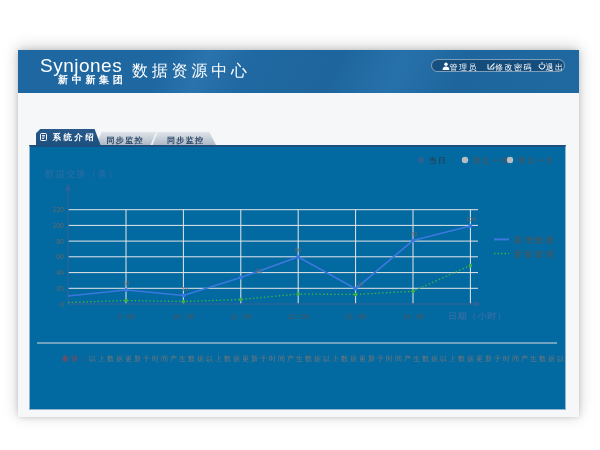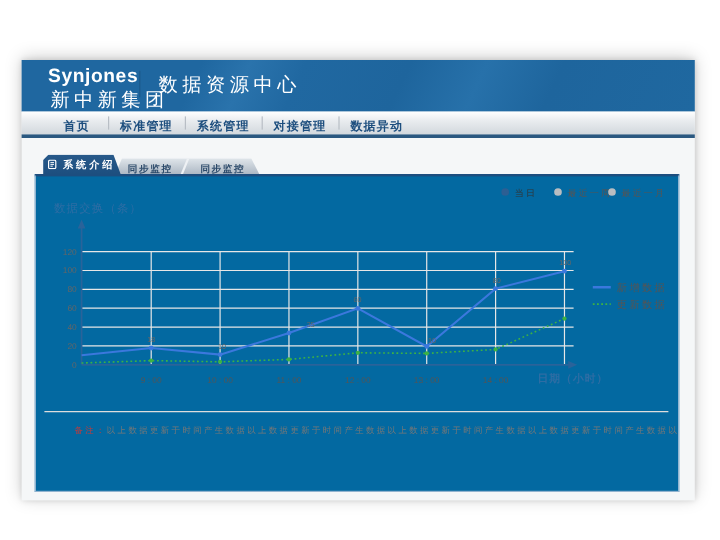--- a/index.html
+++ b/index.html
@@ -3,24 +3,24 @@
 <meta charset="utf-8">
 <style>
   * { margin:0; padding:0; box-sizing:border-box; }
   html,body { width:600px; height:450px; background:#ffffff; overflow:hidden;
     font-family:"Liberation Sans", sans-serif; }
   .card { position:absolute; left:18px; top:50px; width:561px; height:367px;
     background:#f5f7f8;
     box-shadow:0 -2px 14px rgba(0,0,0,.21), 0 0 5px rgba(0,0,0,.14); }
   .hdr { position:absolute; left:0; top:0; width:561px; height:43px;
     background:linear-gradient(115deg,#1f67a0 0%,#1f67a0 26%,#2a73ac 33%,#2068a1 41%,#1e659d 56%,#2771aa 67%,#1e659d 78%,#1f68a0 100%); }
-  .logo1 { position:absolute; left:22px; top:5px; color:#fff; font-size:16px;
-    font-weight:bold; letter-spacing:.5px; }
-  .logo2 { position:absolute; left:24px; top:22.5px; color:#fff; font-size:16px;
-    font-weight:normal; letter-spacing:3.7px; }
+  .logo1 { position:absolute; left:22px; top:5px; color:#fff; font-size:19px;
+    font-weight:normal; letter-spacing:.5px; }
+  .logo2 { position:absolute; left:40px; top:22.5px; color:#fff; font-size:10px;
+    font-weight:bold; letter-spacing:3.7px; }
   .title { position:absolute; left:114px; top:11px; color:#fff; font-size:16px;
     letter-spacing:3.8px; }
   .pill { position:absolute; left:413px; top:8.5px; width:134px; height:13px;
     border:1px solid rgba(255,255,255,.45); border-radius:7px;
     background:rgba(6,36,68,.38); color:#fff; font-size:8px; white-space:nowrap; }
   .pill span { position:absolute; top:2px; letter-spacing:1.5px; }
   .nav { position:absolute; left:0; top:43px; width:561px; height:22px;
     background:linear-gradient(#ffffff,#e9ecef 40%,#d2d8dd);
     border-bottom:3px solid #2a5880; }
   .nav b { position:absolute; top:4.5px; transform:translateX(-50%);
@@ -41,31 +41,37 @@
     background:#0369a1; border:1px solid #92b4d0; border-top:2px solid #1d4e7f; }
 </style>
 </head>
 <body>
 <div class="card">
   <div class="hdr">
     <div class="logo1">Synjones</div>
     <div class="logo2">新中新集团</div>
     <div style="position:absolute;left:98px;top:9px;width:1px;height:22px;background:rgba(0,0,0,.14)"></div>
     <div class="title">数据资源中心</div>
-  </div>
-  <div class="nav">
-    <b style="left:46px">首页</b>
-    <b style="left:104px">标准管理</b>
-    <b style="left:168px">系统管理</b>
-    <b style="left:232px">对接管理</b>
-    <b style="left:296px">数据异动</b>
-    <i style="left:72px"></i>
-      <i style="left:136px"></i>
-      <i style="left:200px"></i>
-      <i style="left:264px"></i>
+    <div class="pill">
+      <svg style="position:absolute;left:10px;top:2.5px" width="8" height="8" viewBox="0 0 8 8">
+          <circle cx="4" cy="2.3" r="1.7" fill="#fff"></circle>
+          <path d="M0.6 8 C0.6 5.4 2 4.6 4 4.6 C6 4.6 7.4 5.4 7.4 8 Z" fill="#fff"></path>
+        </svg>
+      <span style="left:17.5px">管理员</span>
+      <svg style="position:absolute;left:55px;top:2.5px" width="8" height="8" viewBox="0 0 8 8">
+          <path d="M1 2.2 L1 7 L6.8 7 L6.8 4.6" stroke="#fff" stroke-width="1" fill="none"></path>
+          <path d="M2.8 5.2 L7 1 L7.8 1.8 L3.6 6 Z" fill="#fff"></path>
+        </svg>
+      <span style="left:63px">修改密码</span>
+      <svg style="position:absolute;left:105.5px;top:2.5px" width="8" height="8" viewBox="0 0 8 8">
+          <path d="M2.4 1.9 A2.8 2.8 0 1 0 5.6 1.9" stroke="#fff" stroke-width="1" fill="none"></path>
+          <rect x="3.55" y="0" width="0.9" height="3" fill="#fff"></rect>
+        </svg>
+      <span style="left:113.5px">退出</span>
+    </div>
   </div>
   <div class="tabS">
     <b style="left:10.5px">同步监控</b>
     <b style="left:71px">同步监控</b>
     <div class="sl"></div>
   </div>
   <div class="tabA">
     <svg style="position:absolute;left:4px;top:4px" width="8" height="8" viewBox="0 0 8 8">
         <rect x="0.5" y="0.5" width="6" height="7" rx="1" fill="none" stroke="#fff" stroke-width="1"></rect>
         <path d="M2 2.5 H5 M2 4 H5 M2 5.5 H4" stroke="#fff" stroke-width="0.8"></path>

